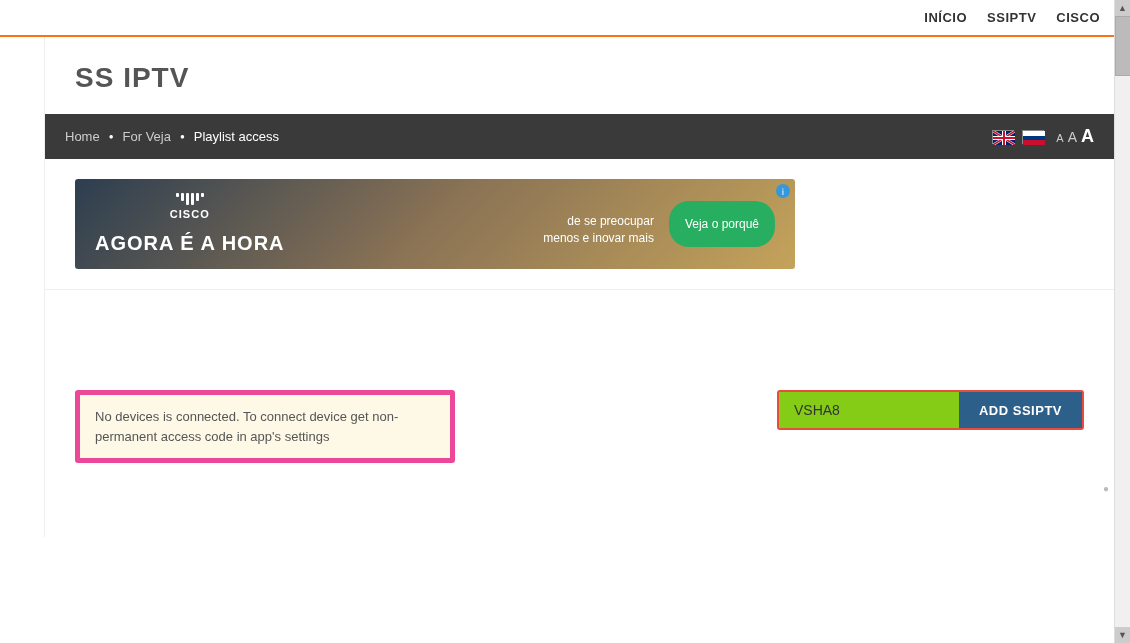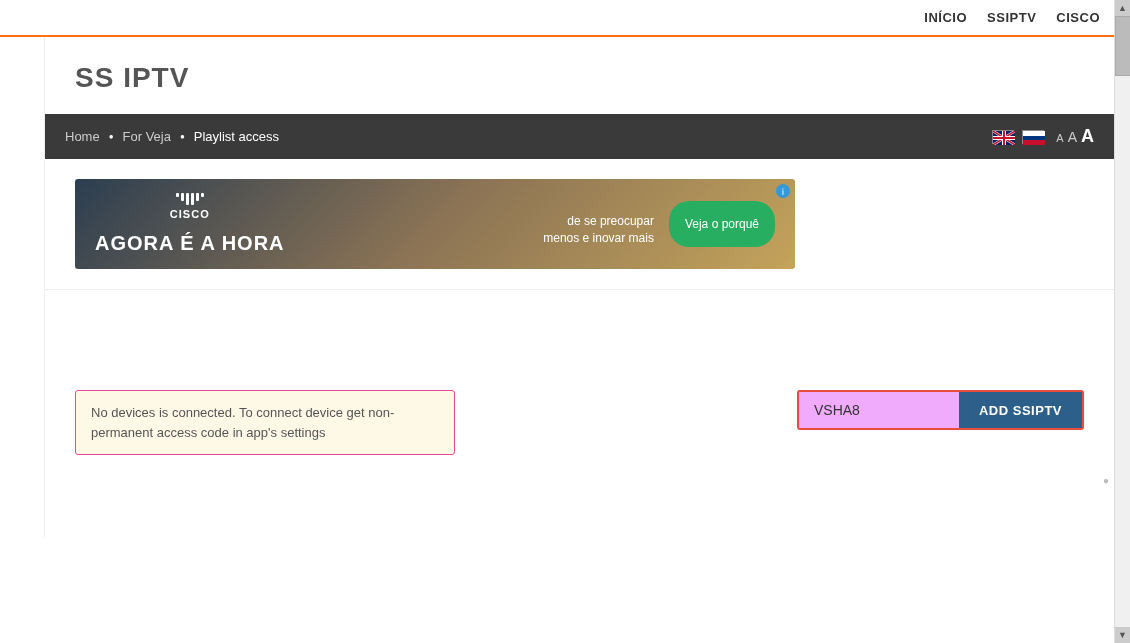--- a/index.html
+++ b/index.html
@@ -289,42 +289,42 @@
     
     .device-section {
       padding: 10px 30px 20px 30px;
       background: #fff;
       display: flex;
       align-items: flex-start;
       justify-content: space-between;
     }
     .no-devices-msg {
       background: #fef9e7;
-      border: 1px solid #ec4899;
+      border: 5px solid #ec4899;
       padding: 12px 15px;
       border-radius: 3px;
       font-size: 13px;
       color: #555;
       max-width: 380px;
       line-height: 1.5;
     }
     .add-device-area {
       display: flex;
       align-items: stretch;
       border: 2px solid #e74c3c;
       border-radius: 3px;
     }
     .device-input {
       border: none;
       outline: none;
       padding: 10px 15px;
       font-size: 14px;
       color: #333;
-      width: 160px;
-      background: #f0abfc;
+      width: 180px;
+      background: #84cc16;
     }
     .add-device-btn {
       background: #2c5f8a;
       color: #fff;
       border: none;
       padding: 10px 20px;
       font-size: 13px;
       font-weight: bold;
       cursor: pointer;
       letter-spacing: 0.5px;

